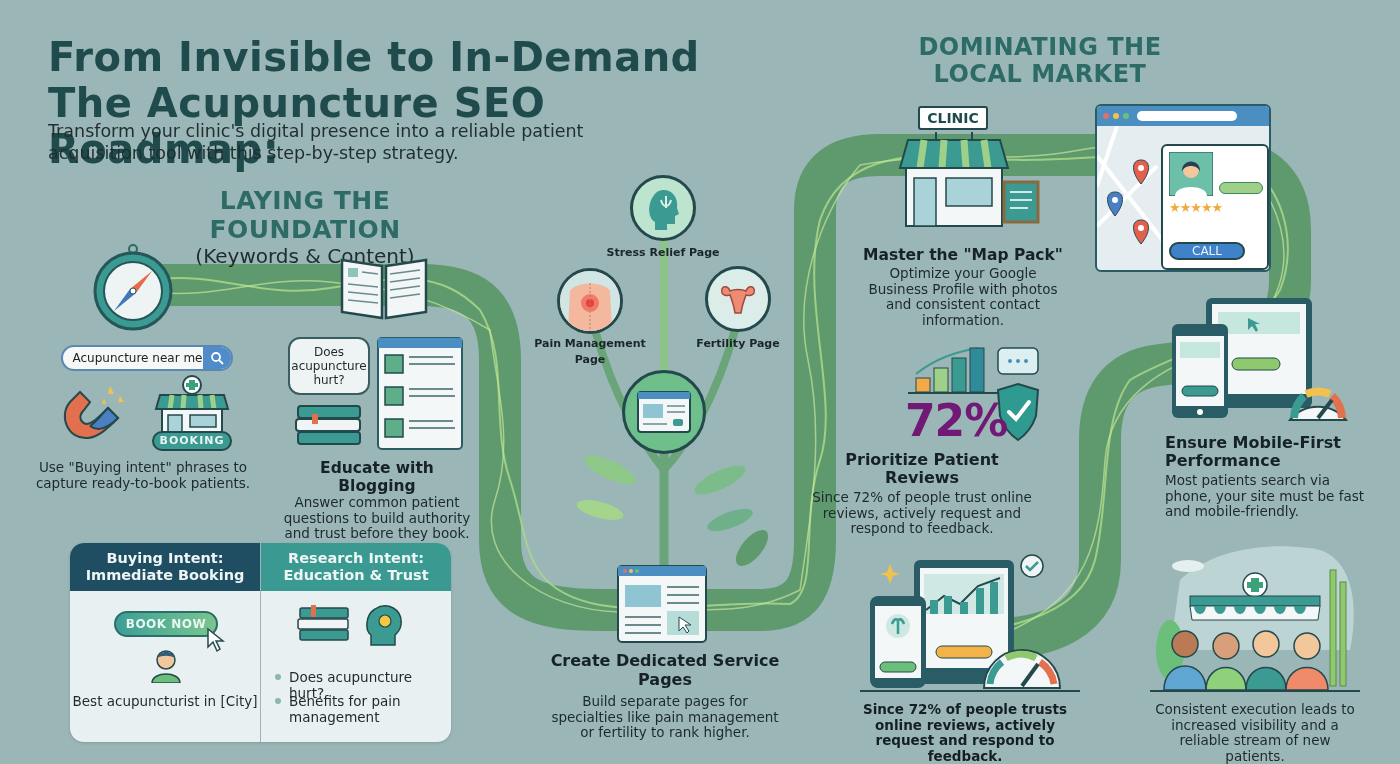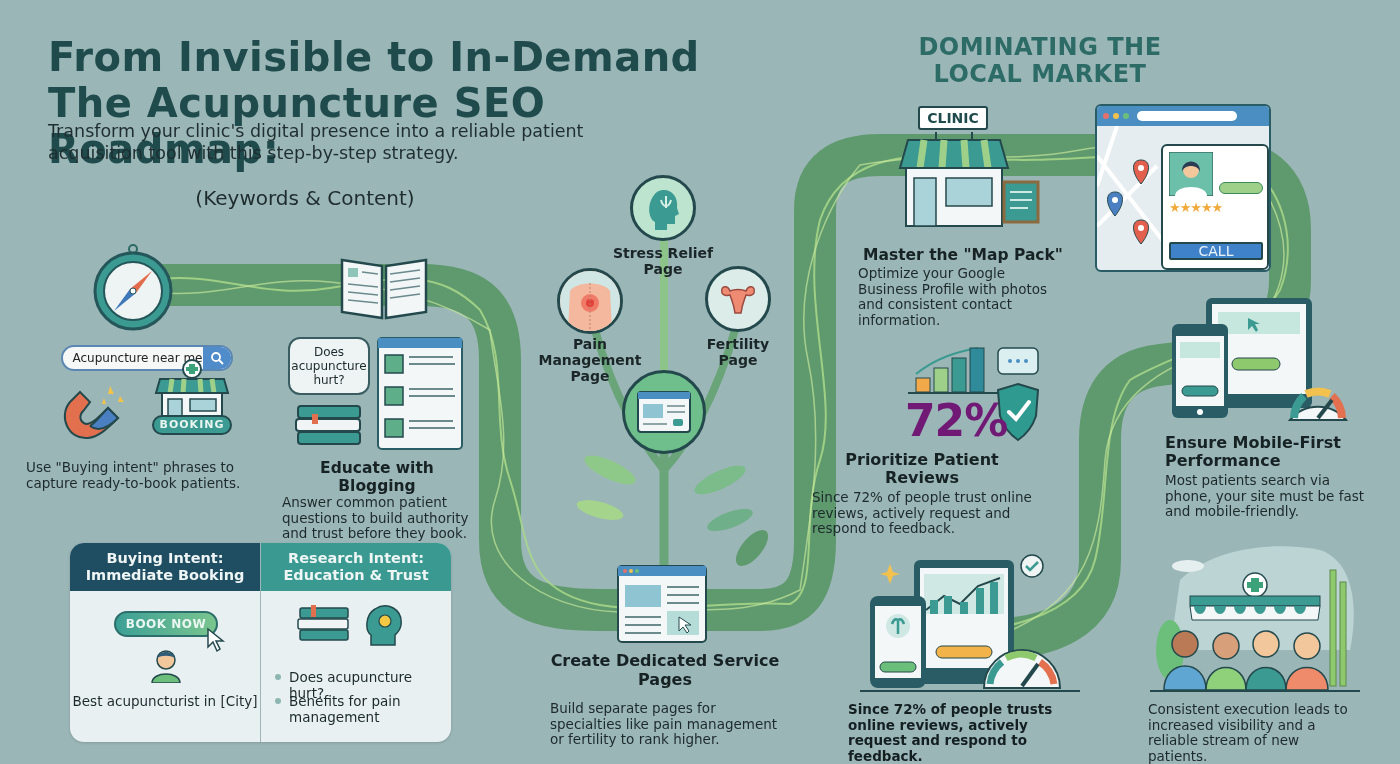--- a/index.html
+++ b/index.html
@@ -21,22 +21,22 @@
   .subtitle {
     left: 48px; top: 120px; width: 560px;
     font-size: 17.5px; line-height: 22px; color: #1f2e30;
   }
   .section-head {
     font-weight: bold; color: #2d6b67; text-align: center; letter-spacing: 0.5px;
   }
   .section-sub { font-size: 20px; color: #1e2c2e; text-align: center; font-weight: normal; letter-spacing: 0; }
 
   .step-title { font-weight: bold; font-size: 15.5px; line-height: 18px; color: #162224; text-align: center; }
-  .step-desc { font-size: 13.5px; line-height: 15.5px; color: #1d2a2c; text-align: left; }
-  .leaf-label { font-weight: bold; font-size: 14px; line-height: 16px; color: #1a2628; text-align: center; }
+  .step-desc { font-size: 13.5px; line-height: 15.5px; color: #1d2a2c; text-align: center; }
+  .leaf-label { font-weight: bold; font-size: 11px; line-height: 16px; color: #1a2628; text-align: center; }
 
   
   .searchbox {
     left: 61px; top: 345px; width: 172px; height: 26px;
     background: #f6f8f8; border: 2px solid #5b87b3; border-radius: 14px;
     display: flex; align-items: center; overflow: hidden;
   }
   .searchbox .txt { flex: 1; font-size: 12px; padding-left: 9px; color: #222; text-align: center; }
   .searchbox .btn { width: 28px; height: 100%; background: #4f8cc9; display: flex; align-items: center; justify-content: center; }
 
@@ -86,20 +86,21 @@
   <ellipse cx="752" cy="548" rx="10" ry="22" fill="#5f9a6e" transform="rotate(40 752 548)"></ellipse>
 </svg>
 
 <div class="abs title">
   <div>From Invisible to In-Demand</div>
   <div>The Acupuncture SEO Roadmap:</div>
 </div>
 <div class="abs subtitle">Transform your clinic's digital presence into a reliable patient acquisition tool with this step-by-step strategy.</div>
 
 <div class="abs section-head" style="left:120px; top:186px; width:370px; font-size:25px;">
+  <div>LAYING THE FOUNDATION</div>
   <div class="section-sub">(Keywords &amp; Content)</div>
 </div>
 
 <div class="abs section-head" style="left:900px; top:34px; width:280px; font-size:24px; line-height:27px;">
   <div>DOMINATING THE</div>
   <div>LOCAL MARKET</div>
 </div>
 
 <svg class="abs" style="left:90px; top:243px;" width="86" height="90" viewBox="0 0 86 90">
   <circle cx="43" cy="6" r="4" fill="none" stroke="#2d6a66" stroke-width="2"></circle>
@@ -137,21 +138,21 @@
 </div>
 <svg class="abs" style="left:60px; top:382px;" width="70" height="62" viewBox="0 0 70 62">
   <path d="M20 10 L10 20 C-2 34 8 58 28 56 C38 55 46 48 58 36 L48 26 C38 36 32 42 26 42 C20 40 18 34 24 28 L30 20 Z" fill="#e2704e" stroke="#24494d" stroke-width="2"></path>
   <path d="M30 44 C38 50 48 46 58 36 L48 26 C40 34 36 40 30 44" fill="#4a80c2" stroke="#24494d" stroke-width="2"></path>
   <g fill="#f3c24a">
       <polygon points="50,4 54,12 48,12"></polygon>
       <polygon points="60,14 64,20 58,20"></polygon>
       <polygon points="44,16 46,22 42,22"></polygon>
     </g>
 </svg>
-<div class="abs" style="left:152px; top:359px; width:80px; height:78px;">
+<div class="abs" style="left:152px; top:375px; width:80px; height:78px;">
   <svg width="80" height="60" viewBox="0 0 80 60">
     <circle cx="40" cy="10" r="9" fill="#fff" stroke="#24494d" stroke-width="2"></circle>
     <path d="M37 5 h6 v3 h3 v4 h-3 v3 h-6 v-3 h-3 v-4 h3z" fill="#3ba27a"></path>
     <path d="M8 20 L72 20 L76 34 L4 34 Z" fill="#3b9a91" stroke="#24494d" stroke-width="2"></path>
     <path d="M20 20 L18 34 M32 20 L31 34 M48 20 L49 34 M60 20 L62 34" stroke="#9fd08a" stroke-width="5"></path>
     <rect x="10" y="34" width="60" height="26" fill="#f4f7f7" stroke="#24494d" stroke-width="2"></rect>
     <rect x="16" y="40" width="14" height="20" fill="#a9d3d8" stroke="#24494d" stroke-width="1.5"></rect>
     <rect x="38" y="40" width="26" height="12" fill="#a9d3d8" stroke="#24494d" stroke-width="1.5"></rect>
   </svg>
   <div style="position:absolute; left:0; top:56px; width:80px; height:20px; border-radius:10px; background:#3b9a91; border:2px solid #24494d; color:#eaf5f2; font-size:11px; font-weight:bold; text-align:center; line-height:16px; letter-spacing:1px;">BOOKING</div>
@@ -280,21 +281,21 @@
       <line x1="50" y1="38" x2="82" y2="38"></line>
       <line x1="8" y1="52" x2="44" y2="52"></line>
       <line x1="8" y1="60" x2="44" y2="60"></line>
       <line x1="8" y1="68" x2="44" y2="68"></line>
     </g>
   <rect x="50" y="46" width="32" height="24" fill="#b6dcd8"></rect>
   <path d="M62 52 L62 66 L66 62 L70 68 L72 66 L68 60 L74 60Z" fill="#fff" stroke="#24494d"></path>
 </svg>
 <div class="abs" style="left:550px; top:651px; width:230px;">
   <div class="step-title" style="font-size:16px; line-height:19px;">Create Dedicated Service Pages</div>
-  <div class="step-desc" style="margin-top:12px;">Build separate pages for specialties like pain management or fertility to rank higher.</div>
+  <div class="step-desc" style="margin-top:5px;">Build separate pages for specialties like pain management or fertility to rank higher.</div>
 </div>
 
 <div class="abs" style="left:896px; top:106px; width:152px; height:128px;">
   <div style="position:absolute; left:22px; top:0; width:70px; height:24px; background:#fff; border:2px solid #24494d; border-radius:3px; text-align:center; font-weight:bold; font-size:14px; line-height:20px; color:#1f4b4c;">CLINIC</div>
   <svg width="152" height="128" viewBox="0 0 152 128">
     <line x1="40" y1="26" x2="40" y2="34" stroke="#24494d" stroke-width="2"></line>
       <line x1="76" y1="26" x2="76" y2="34" stroke="#24494d" stroke-width="2"></line>
     <path d="M12 34 L104 34 L112 62 L4 62 Z" fill="#3b9a91" stroke="#24494d" stroke-width="2"></path>
     <path d="M28 34 L24 62 M48 34 L46 62 M68 34 L70 62 M88 34 L92 62" stroke="#9fd08a" stroke-width="7"></path>
     <rect x="10" y="62" width="96" height="58" fill="#f4f7f7" stroke="#24494d" stroke-width="2"></rect>
@@ -335,21 +336,21 @@
   </svg>
   <div style="position:absolute; left:64px; top:38px; width:108px; height:126px; background:#fff; border:2px solid #24494d; border-radius:6px;">
     <svg style="position:absolute; left:6px; top:6px;" width="44" height="44" viewBox="0 0 44 44">
       <rect width="44" height="44" fill="#6cbfa9" stroke="#24494d"></rect>
         <path d="M6 44 C6 32 38 32 38 44Z" fill="#fff"></path>
         <circle cx="22" cy="18" r="8" fill="#f3c79c"></circle>
         <path d="M13 20 C12 6 32 6 31 20 C29 12 15 12 13 20Z" fill="#2a3d55"></path>
     </svg>
     <div style="position:absolute; left:56px; top:36px; width:44px; height:12px; border-radius:6px; background:#9fd08a; border:1px solid #3a8a5a;"></div>
     <div style="position:absolute; left:6px; top:54px; font-size:13px; color:#f0a93a; letter-spacing:-1px;">★★★★★</div>
-    <div style="position:absolute; left:6px; top:96px; width:94px; height:18px; border-radius:2px; background:#3f82c9; border:2px solid #24494d; color:#eaf2fa; font-size:14px; text-align:center; line-height:14px;">CALL</div>
+    <div style="position:absolute; left:6px; top:96px; width:76px; height:18px; border-radius:9px; background:#3f82c9; border:2px solid #24494d; color:#eaf2fa; font-size:12px; text-align:center; line-height:14px;">CALL</div>
   </div>
 </div>
 
 <svg class="abs" style="left:906px; top:344px;" width="134" height="98" viewBox="0 0 134 98">
   <path d="M10 30 C30 14 50 8 72 4" stroke="#3b9a91" stroke-width="2" fill="none"></path>
   <rect x="10" y="34" width="14" height="14" fill="#f2a94a" stroke="#24494d"></rect>
     <rect x="28" y="24" width="14" height="24" fill="#9fd08a" stroke="#24494d"></rect>
   <rect x="46" y="14" width="14" height="34" fill="#3b9a91" stroke="#24494d"></rect>
     <rect x="64" y="4" width="14" height="44" fill="#2f8a9a" stroke="#24494d"></rect>
   <line x1="2" y1="49" x2="96" y2="49" stroke="#24494d" stroke-width="2"></line>

